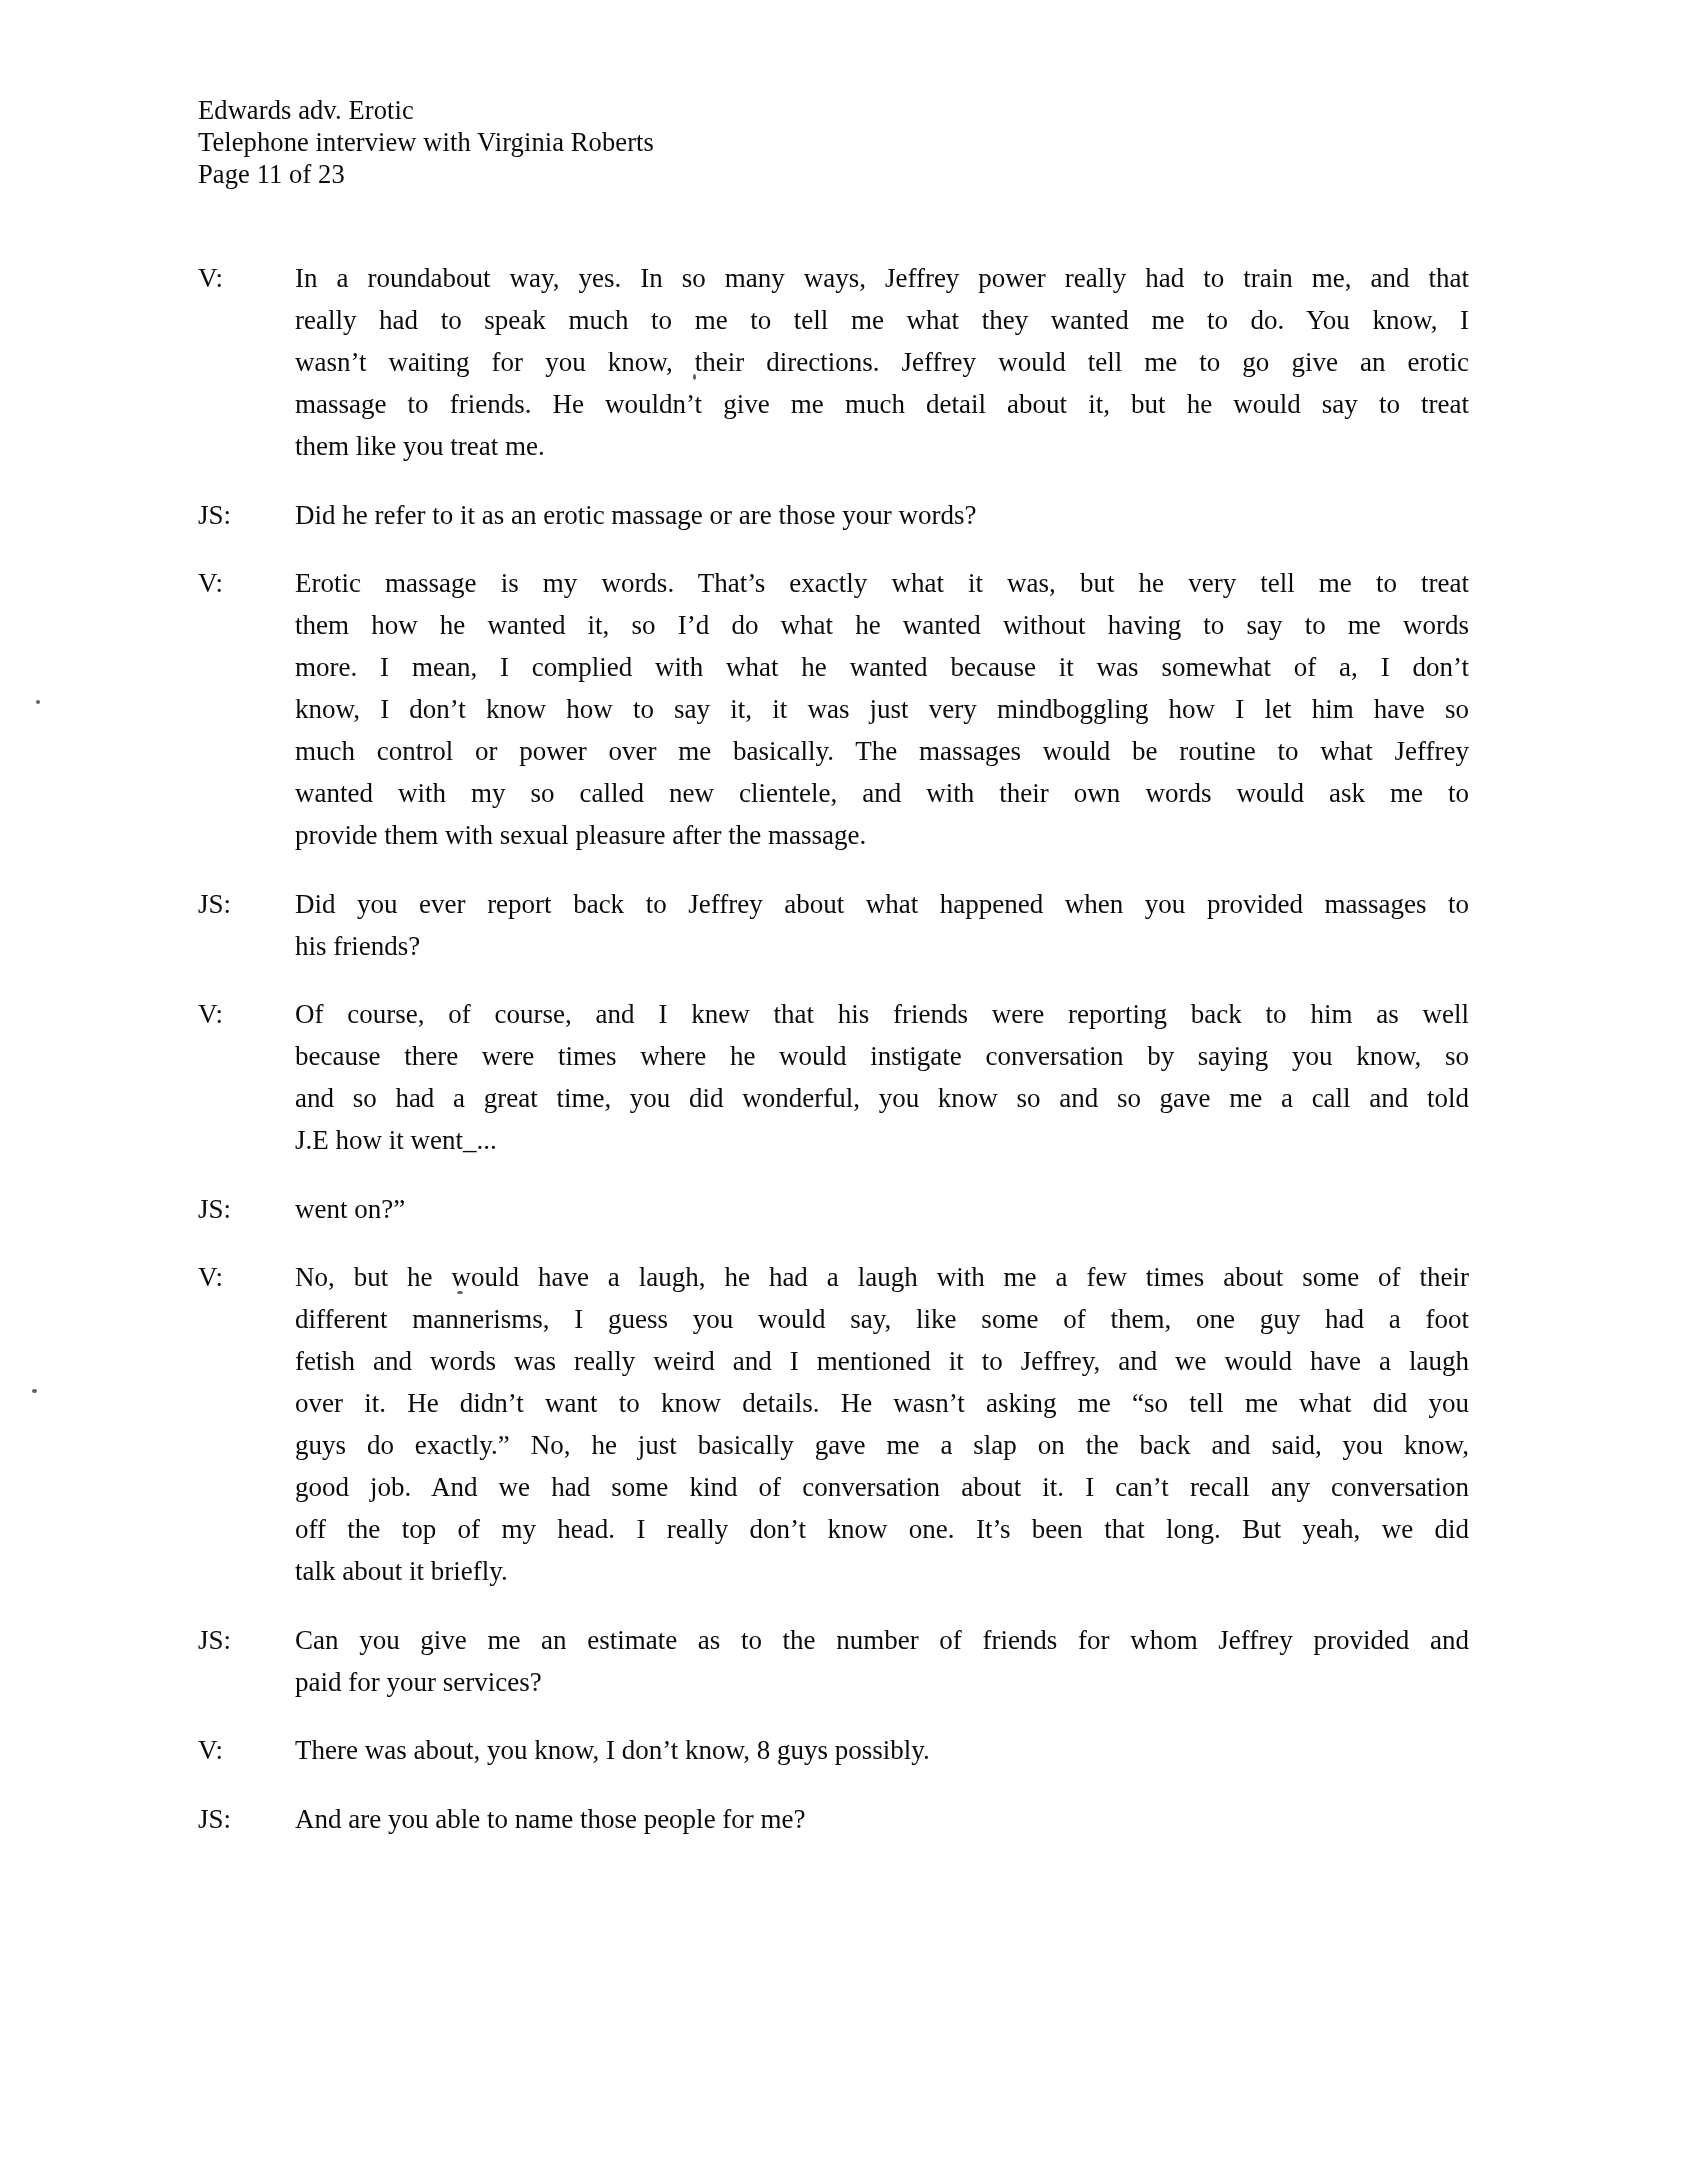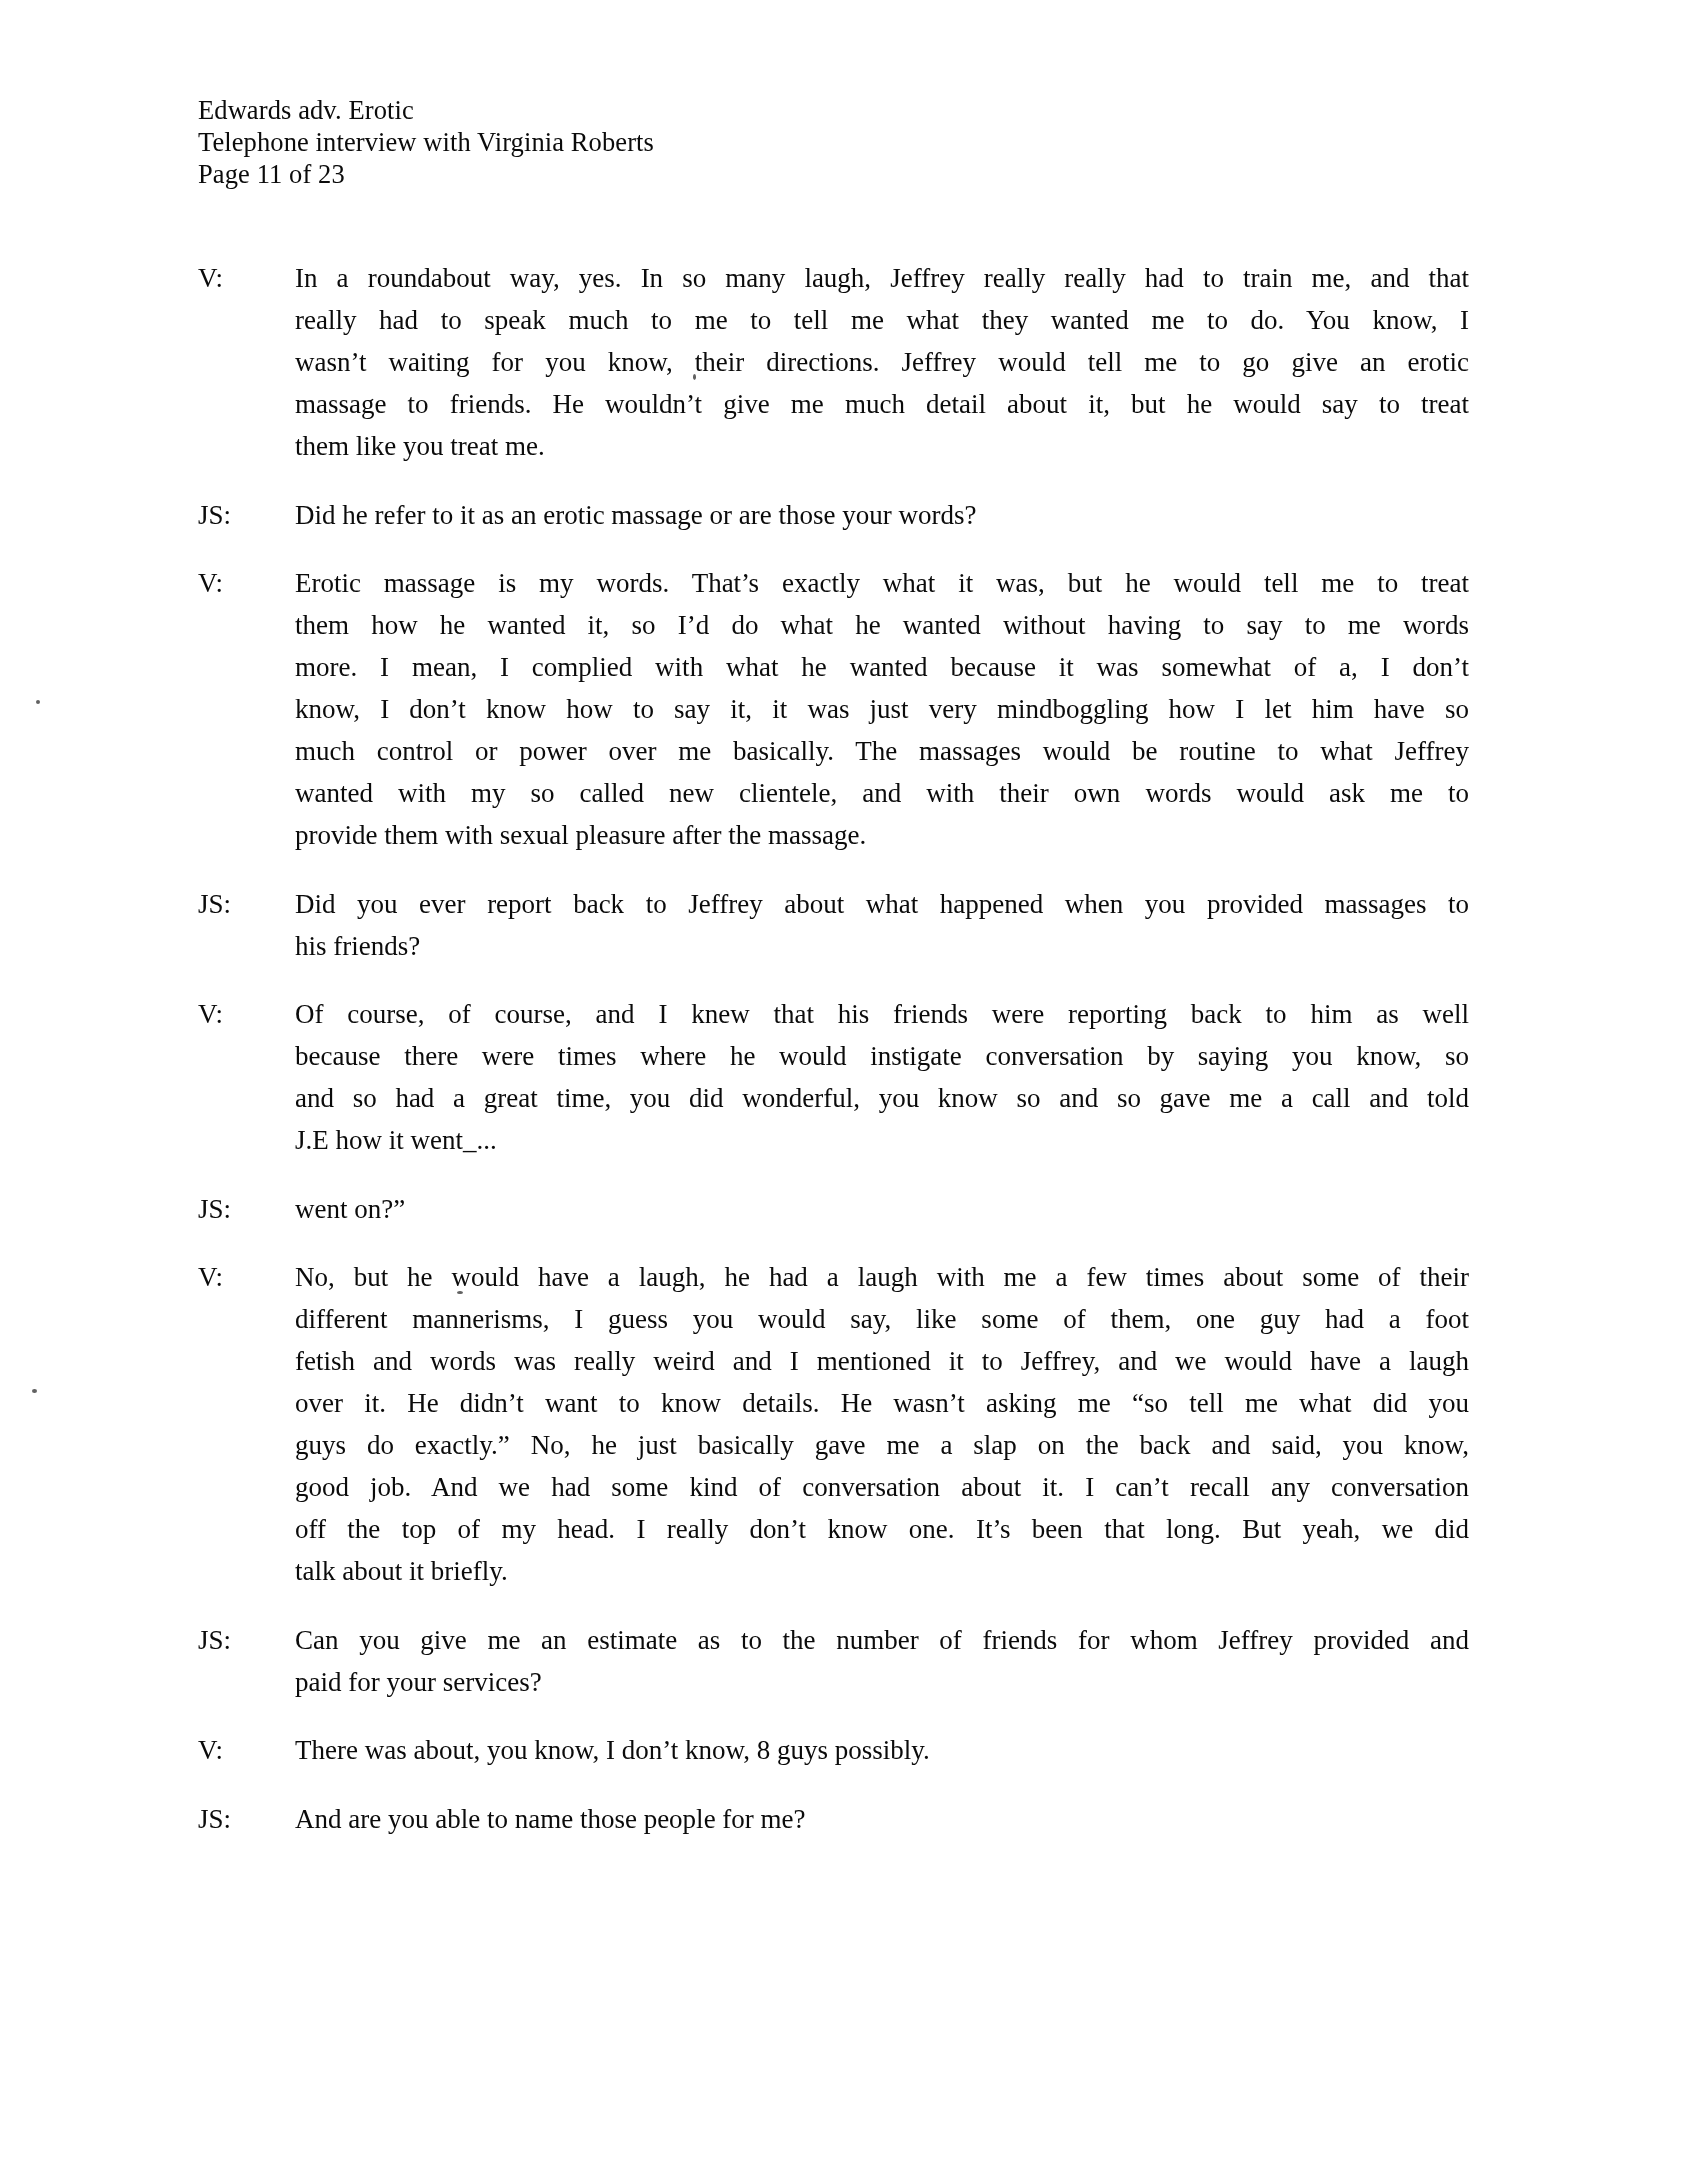--- a/index.html
+++ b/index.html
@@ -69,39 +69,39 @@
   <div class="header">
     <div class="hline">Edwards adv. Erotic</div>
     <div class="hline">Telephone interview with Virginia Roberts</div>
     <div class="hline">Page 11 of 23</div>
   </div>
 
   <div class="transcript" id="transcript">
   <div class="row">
     <div class="speaker">V:</div>
     <div class="entry-text">
-          <div class="line j">In a roundabout way, yes.  In so many laugh, Jeffrey really really had to train me, and that</div>
+          <div class="line j">In a roundabout way, yes.  In so many ways, Jeffrey power really had to train me, and that</div>
           <div class="line j">really had to speak much to me to tell me what they wanted me to do.  You know, I</div>
           <div class="line j">wasn’t waiting for you know, their directions.  Jeffrey would tell me to go give an erotic</div>
           <div class="line j">massage to friends.  He wouldn’t give me much detail about it, but he would say to treat</div>
           <div class="line">them like you treat me.</div>
         </div>
   </div>
 
   <div class="row">
     <div class="speaker">JS:</div>
     <div class="entry-text">
           <div class="line">Did he refer to it as an erotic massage or are those your words?</div>
         </div>
   </div>
 
   <div class="row">
     <div class="speaker">V:</div>
     <div class="entry-text">
-          <div class="line j">Erotic massage is my words.  That’s exactly what it was, but he would tell me to treat</div>
+          <div class="line j">Erotic massage is my words.  That’s exactly what it was, but he very tell me to treat</div>
           <div class="line j">them how he wanted it, so I’d do what he wanted without having to say to me words</div>
           <div class="line j">more.  I mean, I complied with what he wanted because it was somewhat of a, I don’t</div>
           <div class="line j">know, I don’t know how to say it, it was just very mindboggling how I let him have so</div>
           <div class="line j">much control or power over me basically. The massages would be routine to what Jeffrey</div>
           <div class="line j">wanted with my so called new clientele, and with their own words would ask me to</div>
           <div class="line">provide them with sexual pleasure after the massage.</div>
         </div>
   </div>
 
   <div class="row">

